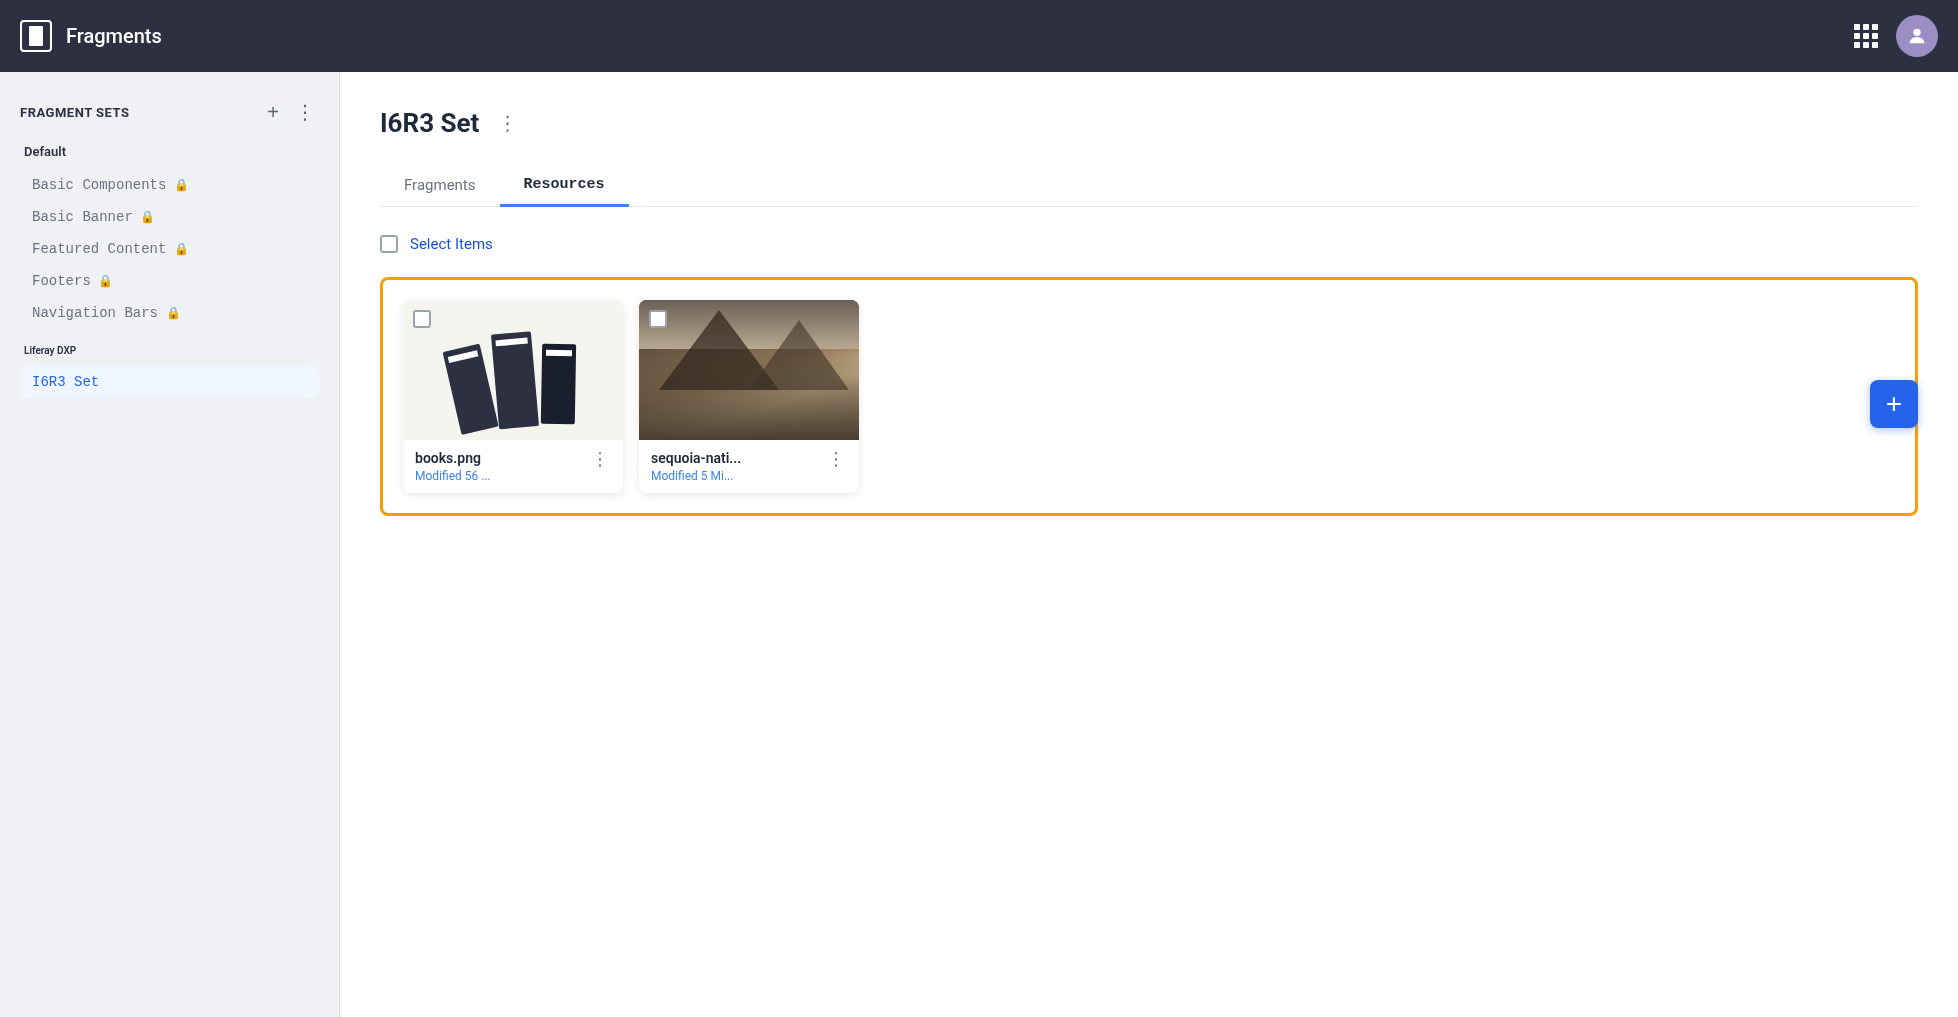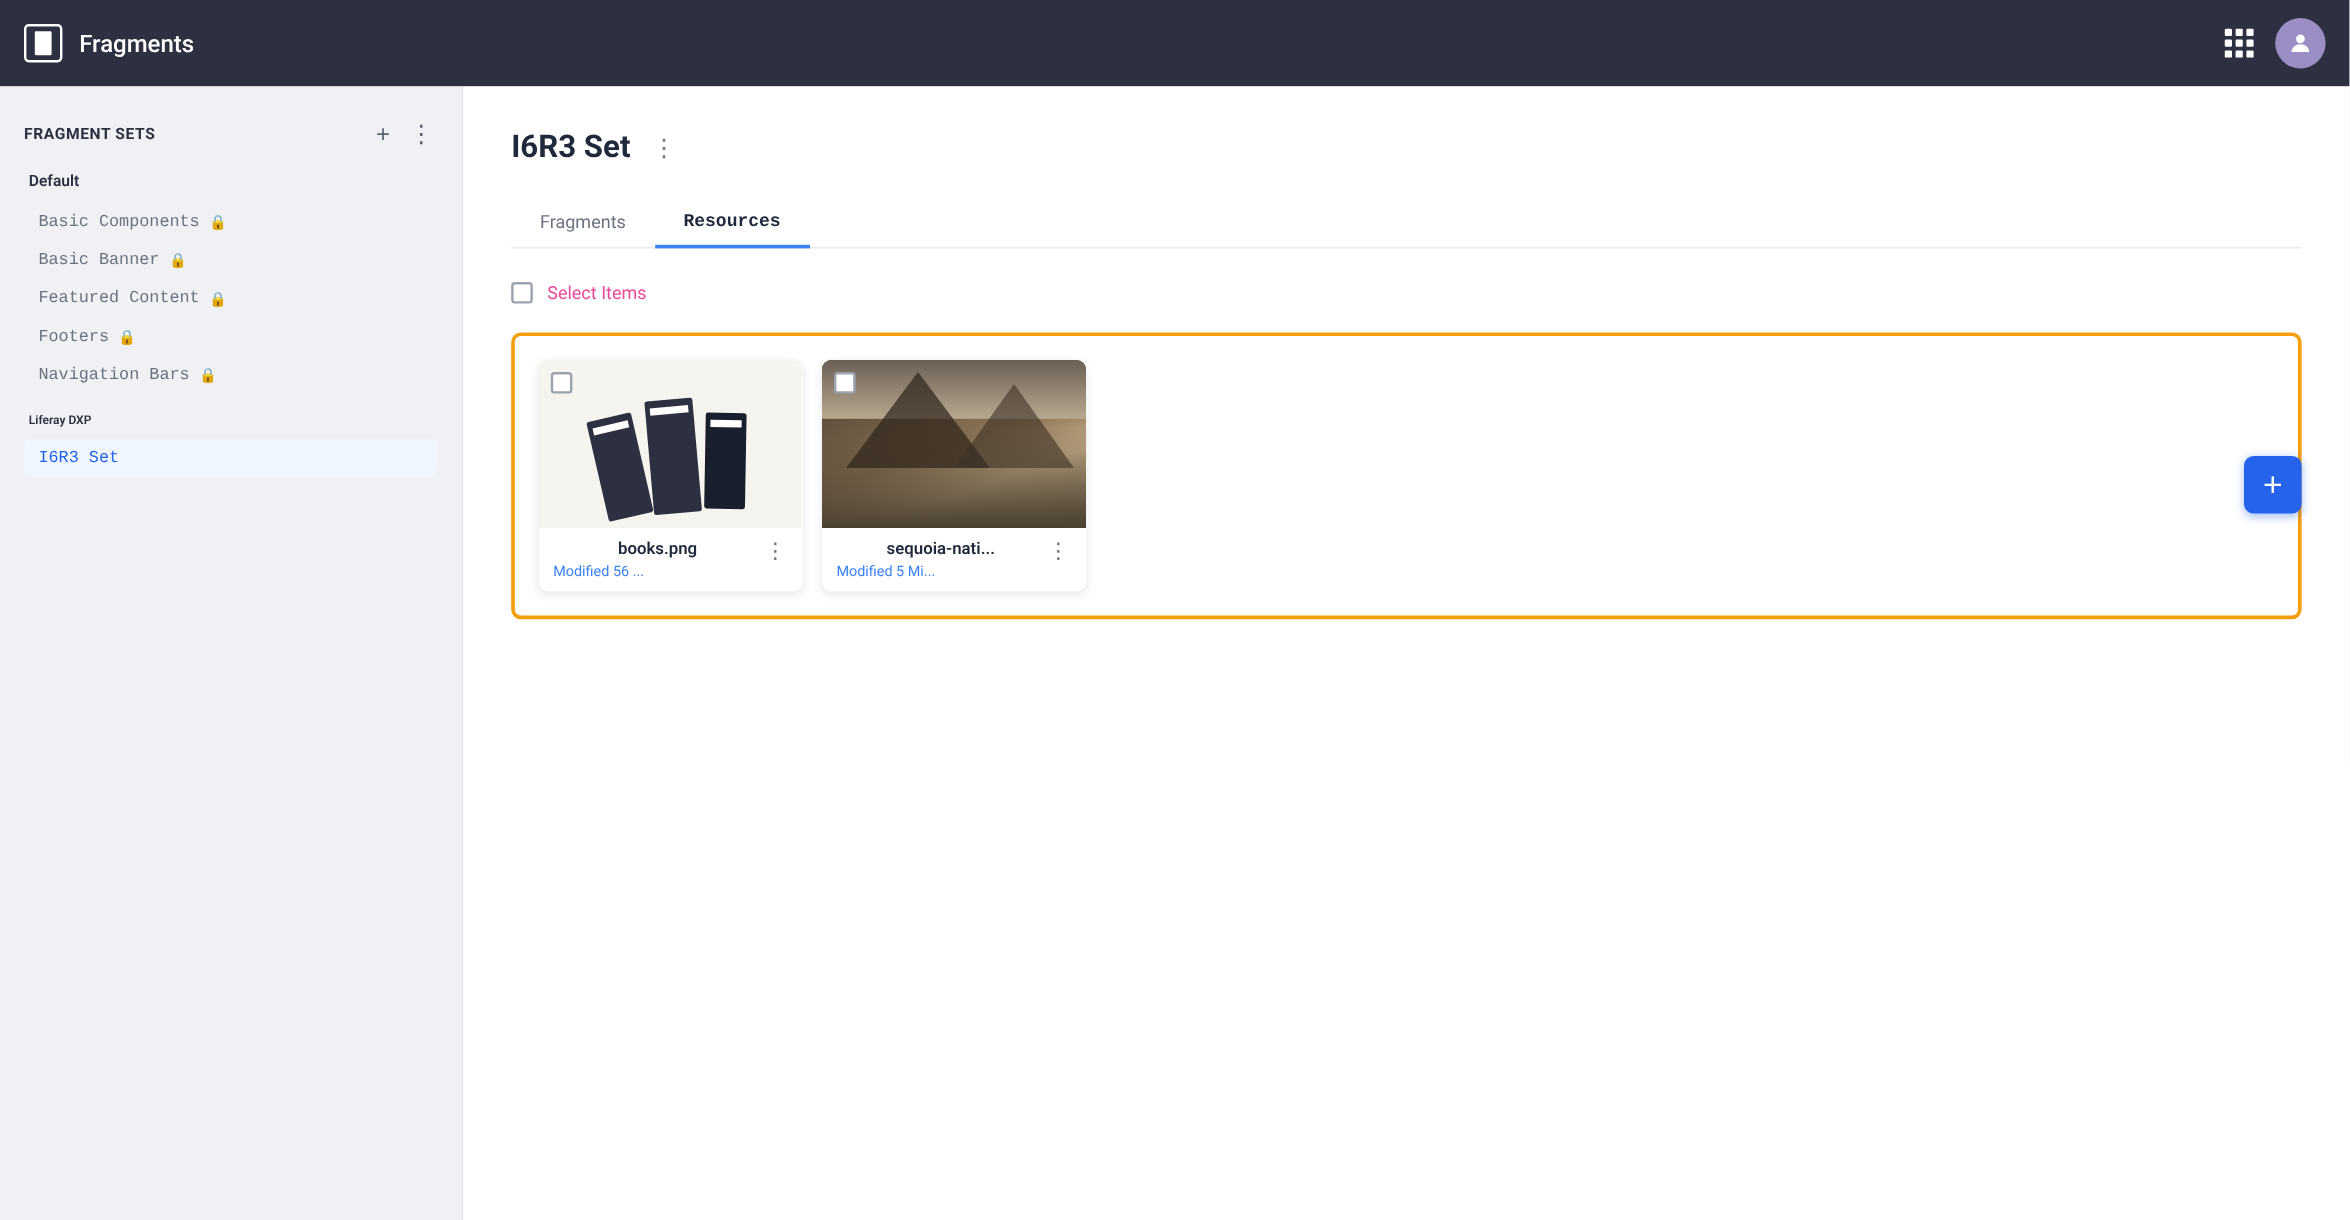--- a/index.html
+++ b/index.html
@@ -69,21 +69,21 @@
     }
 
     
     .layout {
       display: flex;
       height: calc(1017px - 72px);
     }
 
     
     .sidebar {
-      width: 386px;
+      width: 340px;
       background: #f0f1f5;
       padding: 28px 20px;
       flex-shrink: 0;
       border-right: 1px solid #dde0e8;
     }
     .sidebar-header {
       display: flex;
       align-items: center;
       justify-content: space-between;
       margin-bottom: 20px;
@@ -209,21 +209,21 @@
       width: 18px;
       height: 18px;
       border: 2px solid #9ca3af;
       border-radius: 3px;
       background: white;
       cursor: pointer;
       flex-shrink: 0;
     }
     .select-items-label {
       font-size: 15px;
-      color: #ec4899;
+      color: #1d4ed8;
       text-align: right;
     }
 
     
     .content-area-wrapper {
       position: relative;
     }
     .content-area {
       border: 3px solid #f59e0b;
       border-radius: 8px;
@@ -356,21 +356,20 @@
       justify-content: space-between;
     }
     .resource-card-info {
       flex: 1;
     }
     .resource-card-name {
       font-size: 14px;
       font-weight: 600;
       color: #1e293b;
       margin-bottom: 3px;
-      text-align: center;
     }
     .resource-card-meta {
       font-size: 12px;
       color: #3b82f6;
     }
     .resource-card-kebab {
       background: none;
       border: none;
       cursor: pointer;
       color: #6b7280;

